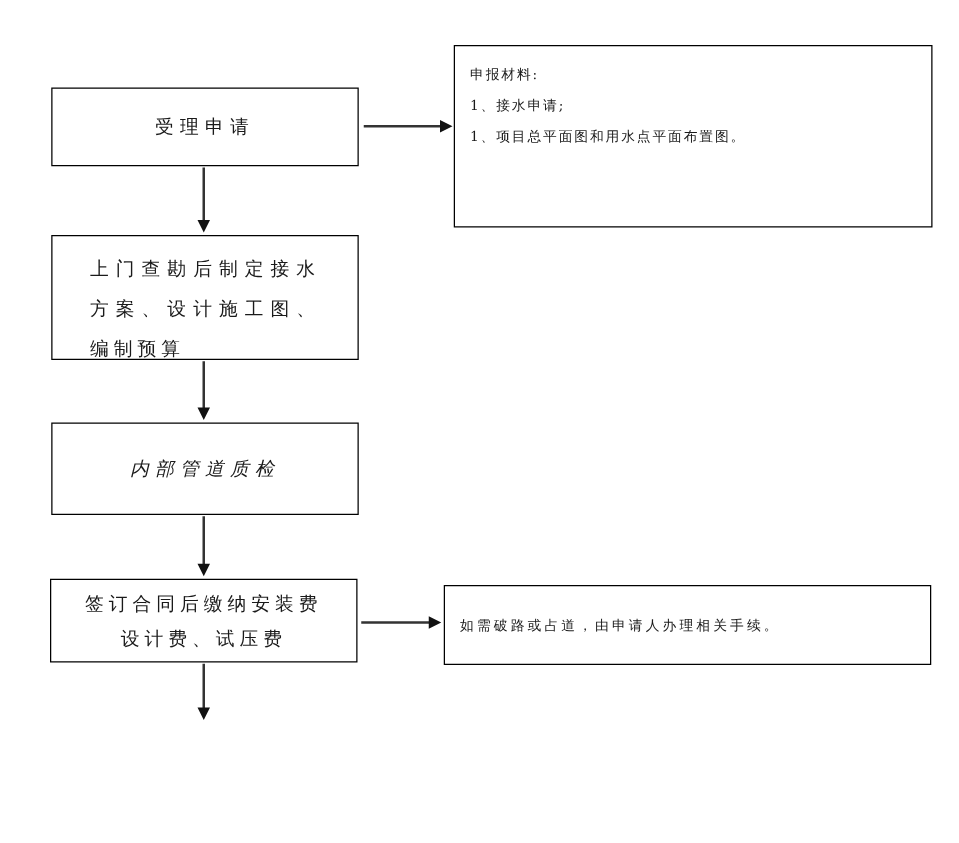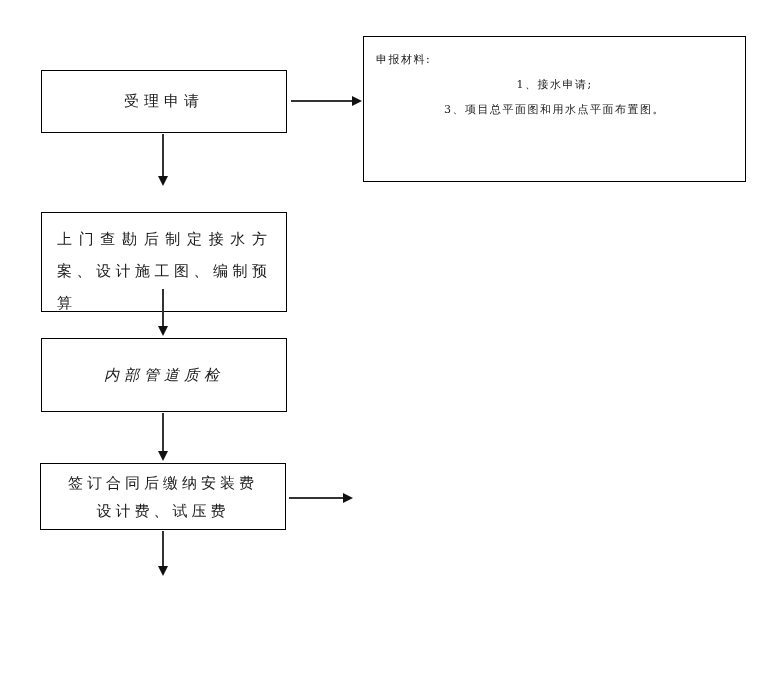--- a/index.html
+++ b/index.html
@@ -27,26 +27,25 @@
     color: #1a1a1a;
   }
   .box-center {
     display: flex;
     align-items: center;
     justify-content: center;
     text-align: left;
     letter-spacing: 5px;
   }
   .box-justify {
-    padding: 10px 15px;
+    padding: 10px 30px;
     text-align: justify;
     text-justify: inter-character;
     letter-spacing: 4px;
     line-height: 32px;
-    margin-top: 24px;
   }
   .box-twolines {
     display: flex;
     flex-direction: column;
     align-items: center;
     justify-content: center;
     text-align: center;
     letter-spacing: 4px;
     line-height: 28px;
   }
@@ -59,21 +58,20 @@
     letter-spacing: 1.5px;
     line-height: 25px;
   }
   .note-materials {
     padding: 10px 12px 8px 12px;
   }
   .note-materials ul {
     margin: 0;
     padding: 0;
     list-style: none;
-    text-align: center;
   }
   .note-materials li {
     padding-left: 2em;
     text-indent: -2em;
   }
   .note-road {
     display: flex;
     align-items: center;
     padding: 0 12px;
     letter-spacing: 2.5px;
@@ -118,37 +116,40 @@
 <div class="canvas">
 
   <div class="box box-center" style="left:41px; top:70px; width:246px; height:63px;">
     <span>受理申请</span>
   </div>
 
   <div class="note note-materials" style="left:363px; top:36px; width:383px; height:146px;">
     <div>申报材料:</div>
     <ul>
       <li>1、接水申请;</li>
-      <li>3、项目总平面图和用水点平面布置图。</li>
+      <li>1、项目总平面图和用水点平面布置图。</li>
     </ul>
   </div>
 
   <div class="box box-justify" style="left:41px; top:188px; width:246px; height:100px;">
     <span>上门查勘后制定接水方案、设计施工图、编制预算</span>
   </div>
 
   <div class="box box-center" style="left:41px; top:338px; width:246px; height:74px;font-style:italic;">
     <span>内部管道质检</span>
   </div>
 
   <div class="box box-twolines" style="left:40px; top:463px; width:246px; height:67px;">
     <span>签订合同后缴纳安装费</span>
     <span>设计费、试压费</span>
   </div>
 
+  <div class="note note-road" style="left:355px; top:468px; width:390px; height:64px;">
+    <span>如需破路或占道，由申请人办理相关手续。</span>
+  </div>
 
 
   <div class="arrow-h" style="left:291px; top:100px; width:62px;"></div>
 
   <div class="arrow-v" style="left:162px; top:134px; height:43px;"></div>
 
   <div class="arrow-v" style="left:162px; top:289px; height:38px;"></div>
 
   <div class="arrow-v" style="left:162px; top:413px; height:39px;"></div>
 

